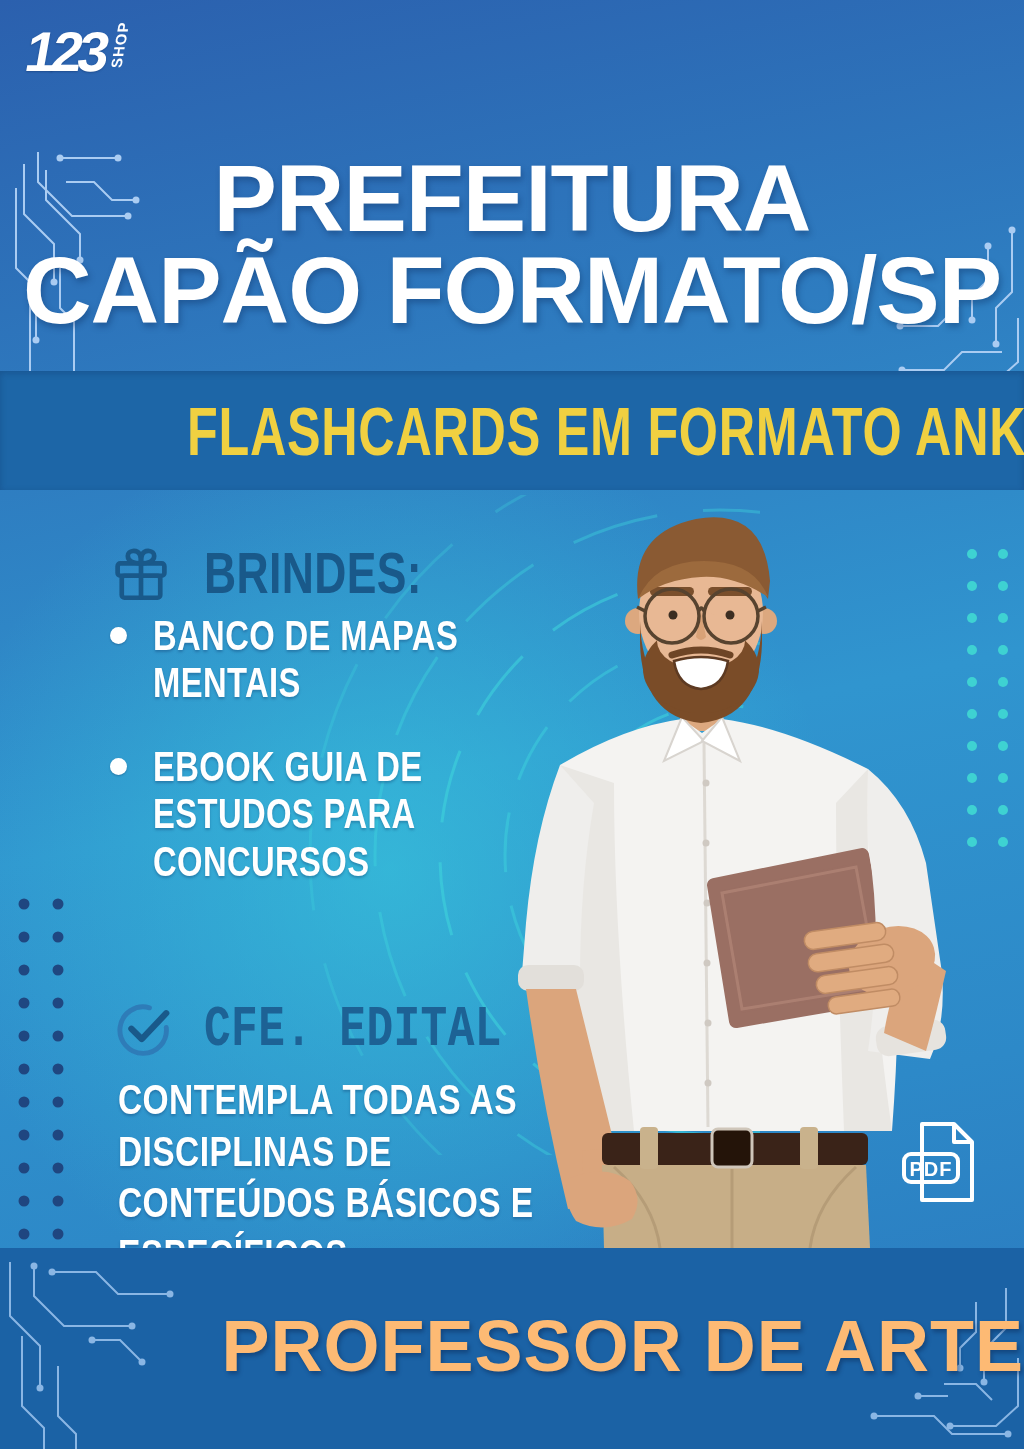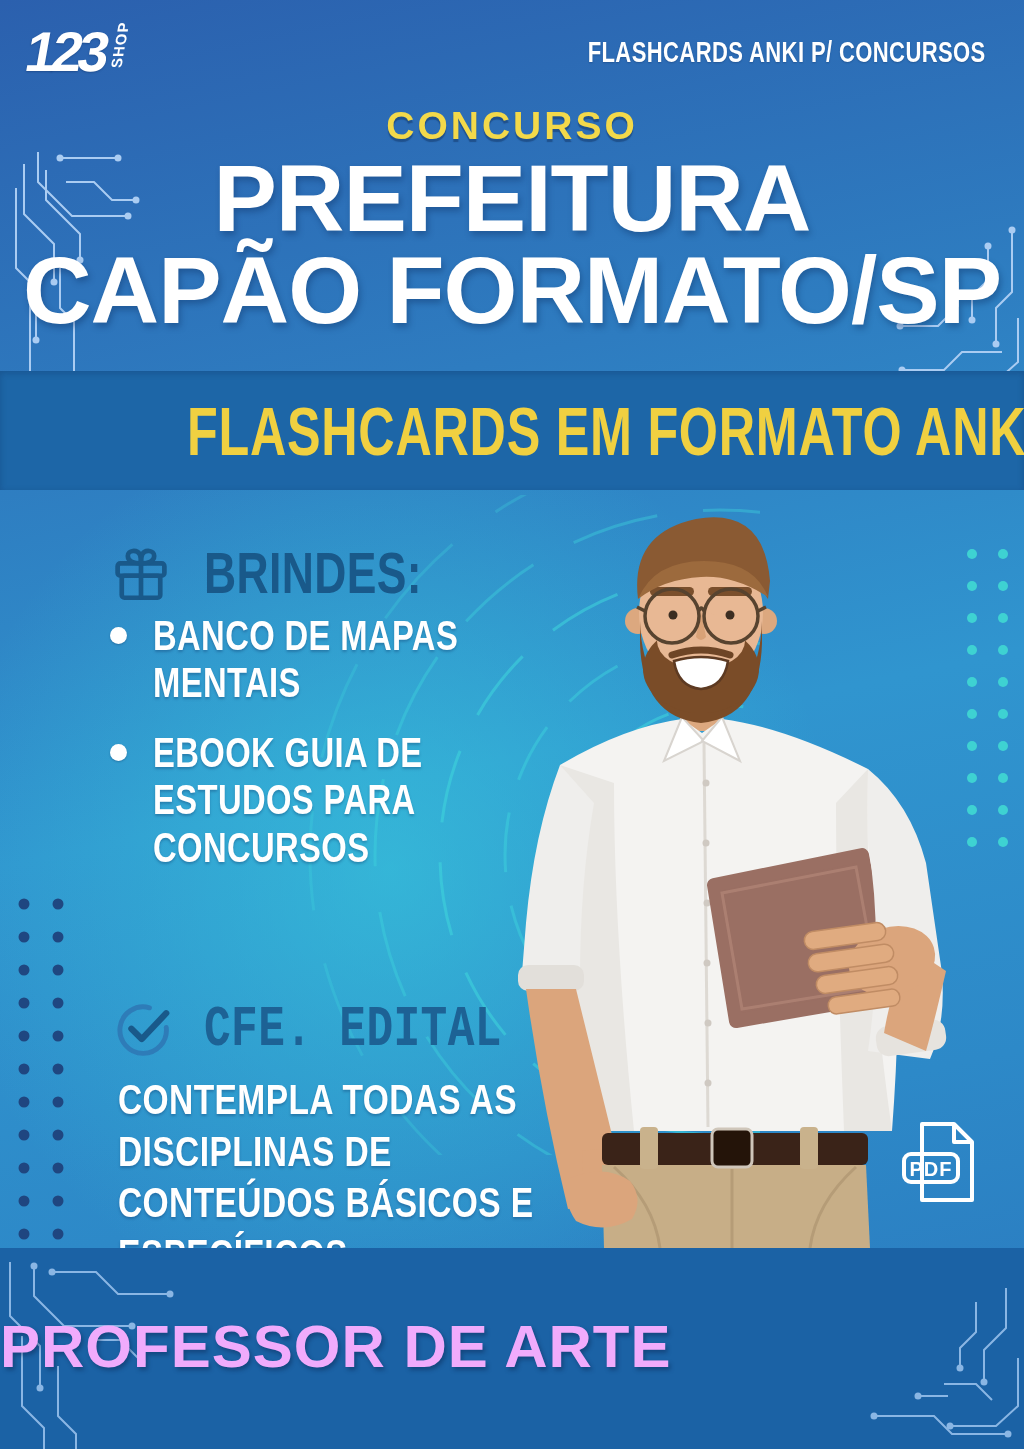--- a/index.html
+++ b/index.html
@@ -20,29 +20,29 @@
   
   .kicker{position:absolute;left:0;right:0;top:104px;text-align:center;color:#f3d94a;font-size:39px;font-weight:bold;letter-spacing:3px;text-shadow:0 3px 1px rgba(18,52,100,.5);}
   .title{position:absolute;left:0;right:0;top:152px;text-align:center;color:#fff;font-weight:bold;font-size:95px;line-height:.97;letter-spacing:-1px;text-shadow:2px 4px 6px rgba(10,40,90,.35);white-space:nowrap;}
   
   .band{position:absolute;left:0;top:371px;width:100%;height:119px;background:#1d66a7;box-shadow:0 2px 6px rgba(10,35,80,.25) inset;}
   .band .txt{position:absolute;left:0;right:0;top:50%;transform:translateY(-50%);text-align:center;}
   .band .txt span{display:inline-block;color:#f0d041;font-size:68px;font-weight:bold;letter-spacing:1px;transform:scaleX(.74);transform-origin:center;white-space:nowrap;}
   
   .sect-head{position:absolute;display:flex;align-items:center;gap:30px;}
   .sect-head .lbl{display:inline-block;font-size:57px;font-weight:bold;letter-spacing:.5px;color:#19598a;transform:scaleX(.78);transform-origin:left center;white-space:nowrap;}
-  .bullets{position:absolute;left:110px;top:612px;display:flex;flex-direction:column;gap:22px;}
+  .bullets{position:absolute;left:110px;top:612px;display:flex;flex-direction:column;gap:36px;}
   .bullet{display:flex;align-items:flex-start;gap:26px;}
   .bullet .dot{width:17px;height:17px;border-radius:50%;background:#fff;margin-top:15px;flex:0 0 auto;box-shadow:0 1px 2px rgba(10,35,80,.3);}
   .bullet .btxt{display:inline-block;width:500px;color:#fff;font-size:42px;font-weight:bold;line-height:1.13;letter-spacing:.5px;transform:scaleX(.78);transform-origin:left top;text-shadow:0 2px 3px rgba(10,40,90,.3);}
   .edital-desc{position:absolute;left:118px;top:1074px;}
   .edital-desc span{display:inline-block;width:560px;color:#fff;font-size:43px;font-weight:bold;line-height:1.2;letter-spacing:.5px;transform:scaleX(.78);transform-origin:left top;text-shadow:0 2px 3px rgba(10,40,90,.3);}
   
   .footer-band{position:absolute;left:0;bottom:0;width:100%;height:201px;background:#1b62a5;z-index:6;}
-  .footer-band .role{position:absolute;left:0;right:0;top:50%;transform:translateY(-54%);text-align:left;color:#f0abfc;font-size:60px;font-weight:bold;letter-spacing:1px;text-shadow:2px 3px 4px rgba(8,30,70,.4);white-space:nowrap;}
+  .footer-band .role{position:absolute;left:0;right:0;top:50%;transform:translateY(-54%);text-align:right;color:#fdba74;font-size:72px;font-weight:bold;letter-spacing:1px;text-shadow:2px 3px 4px rgba(8,30,70,.4);white-space:nowrap;}
   
   .abs{position:absolute;}
   svg{display:block;}
 </style>
 </head>
 <body>
 
 <div class="stage">
 
   <svg class="abs" style="left:300px;top:495px;" width="460" height="660" viewBox="0 0 460 660">
@@ -200,25 +200,21 @@
     </g>
 
     <path d="M174,96 Q166,30 232,16 Q300,4 306,78 L304,96 Q282,62 240,66 Q196,70 174,96 Z" fill="#8a5a33"></path>
     <path d="M174,96 Q190,58 240,58 Q290,58 304,94 Q270,72 237,74 Q200,76 174,96 Z" fill="#9c6a3d"></path>
   </svg>
 
   <div class="logo">
     <span class="num">123</span>
     <span class="shop">SHOP</span>
   </div>
-  <div class="tagline">
-    <span>FLASHCARDS ANKI P/ CONCURSOS</span>
-  </div>
-
-  <div class="kicker">CONCURSO</div>
+
   <div class="title">
     <div>PREFEITURA</div>
     <div>CAPÃO FORMATO/SP</div>
   </div>
 
   <div class="band">
     <div class="txt"><span>FLASHCARDS EM FORMATO ANKI - .APKG</span></div>
   </div>
 
   <div class="sect-head" style="left:108px;top:540px;">

